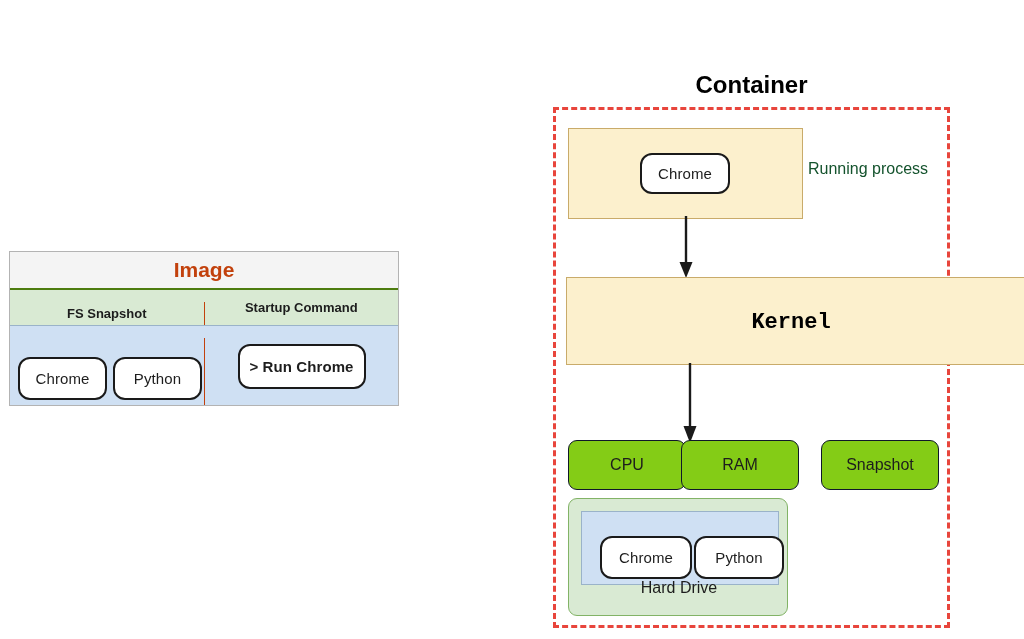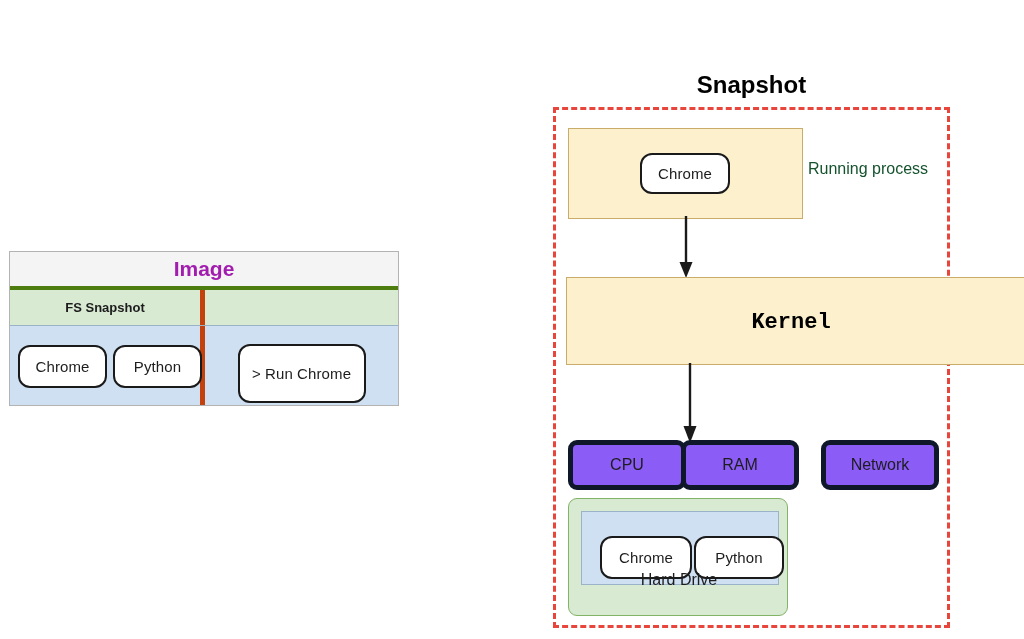--- a/index.html
+++ b/index.html
@@ -39,27 +39,27 @@
     top: 251px;
     width: 390px;
     height: 155px;
     box-sizing: border-box;
     border: 1px solid #b3b3b3;
     background: #ffffff;
   }
   #image-table .tbl-title {
     height: 38px;
     background: #f4f4f4;
-    border-bottom: 4px solid #4d7c0f;
+    border-bottom: 2px solid #4d7c0f;
     display: flex;
     align-items: center;
     justify-content: center;
     font-size: 21px;
     font-weight: bold;
-    color: #a21caf;
+    color: #c2410c;
     box-sizing: border-box;
   }
   #image-table .tbl-head {
     height: 36px;
     display: flex;
     background: #d9ead3;
     border-bottom: 1px solid #9ab3c9;
     box-sizing: border-box;
   }
   #image-table .tbl-head > div {
@@ -74,26 +74,26 @@
   #image-table .tbl-body {
     height: 79px;
     display: flex;
     background: #cfe0f3;
     box-sizing: border-box;
   }
   #image-table .tbl-body > div {
     position: relative;
     box-sizing: border-box;
   }
-  .col-left  { width: 195px; border-right: 5px solid #c2410c; }
+  .col-left  { width: 195px; border-right: 1px solid #c2410c; margin-top: 12px; }
   .col-right { width: 194px; }
 
   .fs-chrome  { left: 8px;  top: 19px; width: 89px; height: 43px; }
   .fs-python  { left: 103px;top: 19px; width: 89px; height: 43px; }
-  .cmd-run    { left: 33px; top: 18px; width: 128px; height: 59px; }
+  .cmd-run    { left: 33px; top: 18px; width: 128px; height: 45px; font-weight: bold; }
 
   
   #container-title {
     position: absolute;
     left: 553px;
     top: 71px;
     width: 397px;
     text-align: center;
     font-size: 24px;
     font-weight: bold;
@@ -152,22 +152,22 @@
     justify-content: center;
     font-size: 22px;
     font-weight: bold;
     color: #000000;
     font-family: Liberation Mono, monospace;
   }
 
   
   .res-chip {
     position: absolute;
-    background: #8b5cf6;
-    border: 5px solid #0f172a;
+    background: #84cc16;
+    border: 1px solid #0f172a;
     border-radius: 9px;
     box-sizing: border-box;
     display: flex;
     align-items: center;
     justify-content: center;
     font-size: 16px;
     color: #1d1d1d;
     top: 440px;
     height: 50px;
     width: 118px;
@@ -196,54 +196,55 @@
     height: 74px;
     background: #cfe0f3;
     border: 1px solid #9ab3c9;
     box-sizing: border-box;
   }
   .hd-chrome { left: 18px; top: 24px; width: 92px; height: 43px; }
   .hd-python { left: 112px;top: 24px; width: 90px; height: 43px; }
   #hd-label {
     position: absolute;
     left: 0;
-    bottom: 26px;
+    bottom: 18px;
     width: 220px;
     text-align: center;
     font-size: 16px;
     color: #1d1d1d;
   }
 
   
   .arrow-svg { position: absolute; overflow: visible; }
   #arrow-1 { left: 670px; top: 216px; }
   #arrow-2 { left: 674px; top: 363px; }
 </style>
 </head>
 <body>
 
 <div id="image-table">
   <div class="tbl-title">Image</div>
 
   <div class="tbl-head">
     <div class="col-left">FS Snapshot</div>
+    <div class="col-right">Startup Command</div>
   </div>
 
   <div class="tbl-body">
     <div class="col-left">
       <div class="node fs-chrome">Chrome</div>
       <div class="node fs-python">Python</div>
     </div>
     <div class="col-right">
       <div class="node cmd-run">&gt; Run Chrome</div>
     </div>
   </div>
 </div>
 
-<div id="container-title">Snapshot</div>
+<div id="container-title">Container</div>
 
 <div id="container-box"></div>
 
 <div id="process-band"></div>
 <div class="node" id="proc-chrome">Chrome</div>
 <div id="running-process-label">Running process</div>
 
 <svg class="arrow-svg" id="arrow-1" width="40" height="66">
   <line x1="16" y1="0" x2="16" y2="52" stroke="#1a1a1a" stroke-width="2.4"></line>
   <polygon points="16,62 9.5,46 22.5,46" fill="#1a1a1a"></polygon>
@@ -253,21 +254,21 @@
   <div id="kernel-label">Kernel</div>
 </div>
 
 <svg class="arrow-svg" id="arrow-2" width="40" height="84">
   <line x1="16" y1="0" x2="16" y2="68" stroke="#1a1a1a" stroke-width="2.4"></line>
   <polygon points="16,80 9.5,63 22.5,63" fill="#1a1a1a"></polygon>
 </svg>
 
 <div class="res-chip" id="res-cpu">CPU</div>
 <div class="res-chip" id="res-ram">RAM</div>
-<div class="res-chip" id="res-network">Network</div>
+<div class="res-chip" id="res-network">Snapshot</div>
 
 <div id="hard-drive">
   <div id="hd-inner">
     <div class="node hd-chrome">Chrome</div>
     <div class="node hd-python">Python</div>
   </div>
   <div id="hd-label">Hard Drive</div>
 </div>
 
 </body></html>

